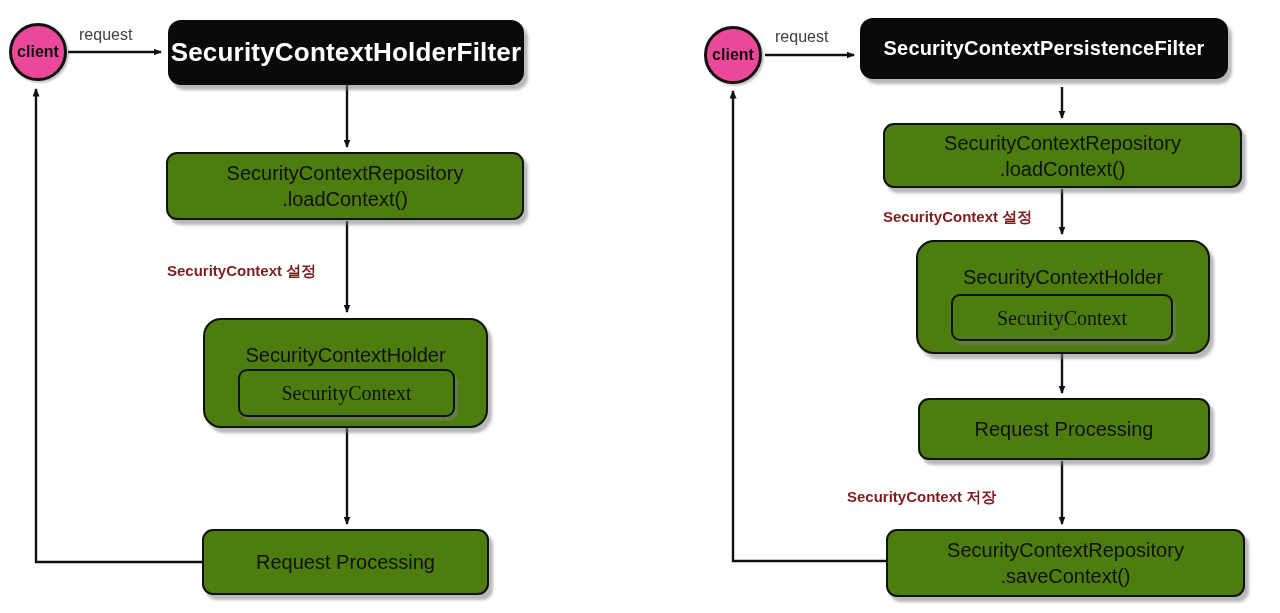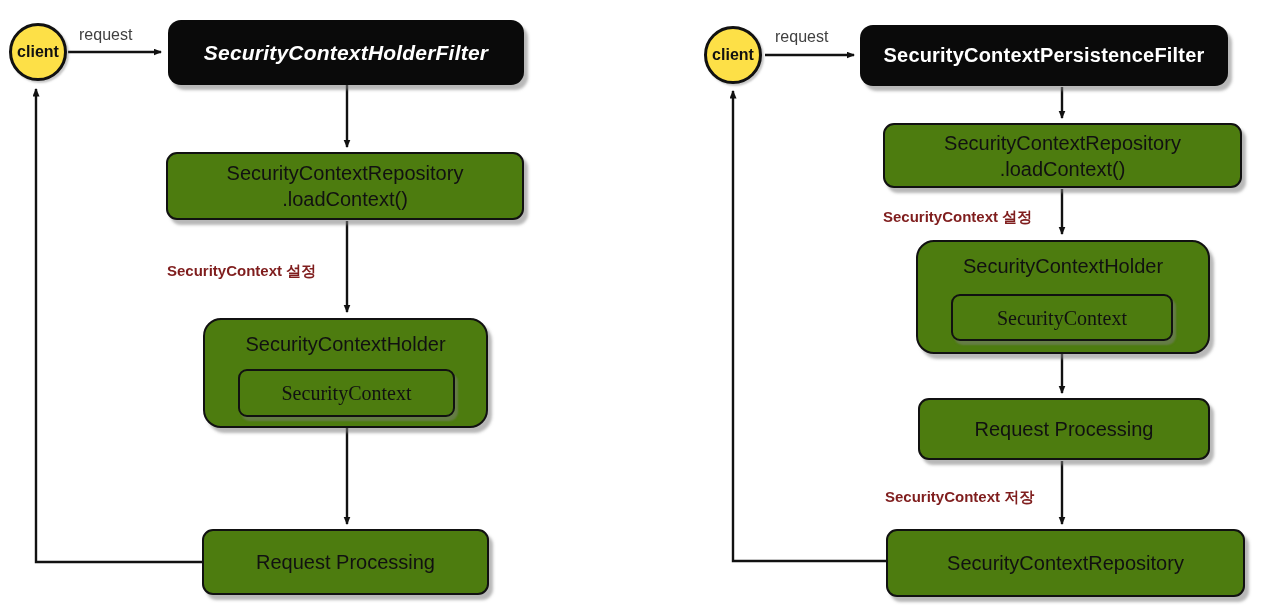--- a/index.html
+++ b/index.html
@@ -24,21 +24,21 @@
   .node {
     position: absolute;
     display: flex;
     align-items: center;
     justify-content: center;
     text-align: center;
   }
   .client-circle {
     width: 58px; height: 58px;
     border-radius: 50%;
-    background: #fde047;
+    background: #ec4899;
     border: 3px solid #111111;
     font-size: 16px;
     font-weight: 600;
     color: #111111;
     box-shadow: 2px 2px 2px rgba(130,130,130,0.45);
   }
   .black-box {
     background: #0a0a0a;
     color: #ffffff;
     border-radius: 13px;
@@ -54,21 +54,21 @@
     font-size: 20px;
     color: #111111;
     line-height: 1.3;
   }
   .holder-box {
     border-radius: 18px;
     flex-direction: column;
     justify-content: flex-start;
   }
   .holder-title {
-    margin-top: 11px;
+    margin-top: 22px;
     font-size: 20px;
   }
   .inner-box {
     border-radius: 9px;
     box-shadow: 3px 4px 2px rgba(125,125,125,0.5);
     font-family: Liberation Serif, serif;
   }
   .edge-label {
     position: absolute;
     font-size: 15px;
@@ -111,21 +111,21 @@
       <polyline points="886,561 733,561 733,91" marker-end="url(#ah)"></polyline>
     </g>
   </svg>
 
   <div class="node client-circle" style="left:9px; top:23px;">
     <span>client</span>
   </div>
 
   <div class="request-label" style="left:79px; top:26px;">request</div>
 
-  <div class="node black-box" style="left:168px; top:20px; width:356px; height:65px; font-size:21px;font-style:italic;">
+  <div class="node black-box" style="left:168px; top:20px; width:356px; height:65px; font-size:26px;">
     <span>SecurityContextHolderFilter</span>
   </div>
 
   <div class="node white-box" style="left:166px; top:152px; width:358px; height:68px; flex-direction:column;">
     <span>SecurityContextRepository</span>
     <span>.loadContext()</span>
   </div>
 
   <div class="edge-label" style="left:167px; top:262px;">SecurityContext 설정</div>
 
@@ -139,21 +139,21 @@
   <div class="node white-box" style="left:202px; top:529px; width:287px; height:66px;">
     <span>Request Processing</span>
   </div>
 
   <div class="node client-circle" style="left:704px; top:26px;">
     <span>client</span>
   </div>
 
   <div class="request-label" style="left:775px; top:28px;">request</div>
 
-  <div class="node black-box" style="left:860px; top:25px; width:368px; height:61px; font-size:20px;text-align:center;">
+  <div class="node black-box" style="left:860px; top:18px; width:368px; height:61px; font-size:20px;text-align:center;">
     <span>SecurityContextPersistenceFilter</span>
   </div>
 
   <div class="node white-box" style="left:883px; top:123px; width:359px; height:65px; flex-direction:column;">
     <span>SecurityContextRepository</span>
     <span>.loadContext()</span>
   </div>
 
   <div class="edge-label" style="left:883px; top:208px;">SecurityContext 설정</div>
 
@@ -161,19 +161,20 @@
     <span class="holder-title">SecurityContextHolder</span>
   </div>
   <div class="node white-box inner-box" style="left:951px; top:294px; width:222px; height:47px;">
     <span>SecurityContext</span>
   </div>
 
   <div class="node white-box" style="left:918px; top:398px; width:292px; height:62px;">
     <span>Request Processing</span>
   </div>
 
-  <div class="edge-label" style="left:885px; top:488px;">SecurityContext 저장</div>
+  <div class="edge-label" style="left:847px; top:488px;">SecurityContext 저장</div>
 
   <div class="node white-box" style="left:886px; top:529px; width:359px; height:68px; flex-direction:column;">
     <span>SecurityContextRepository</span>
+    <span>.saveContext()</span>
   </div>
 
 </div>
 
 </body></html>

